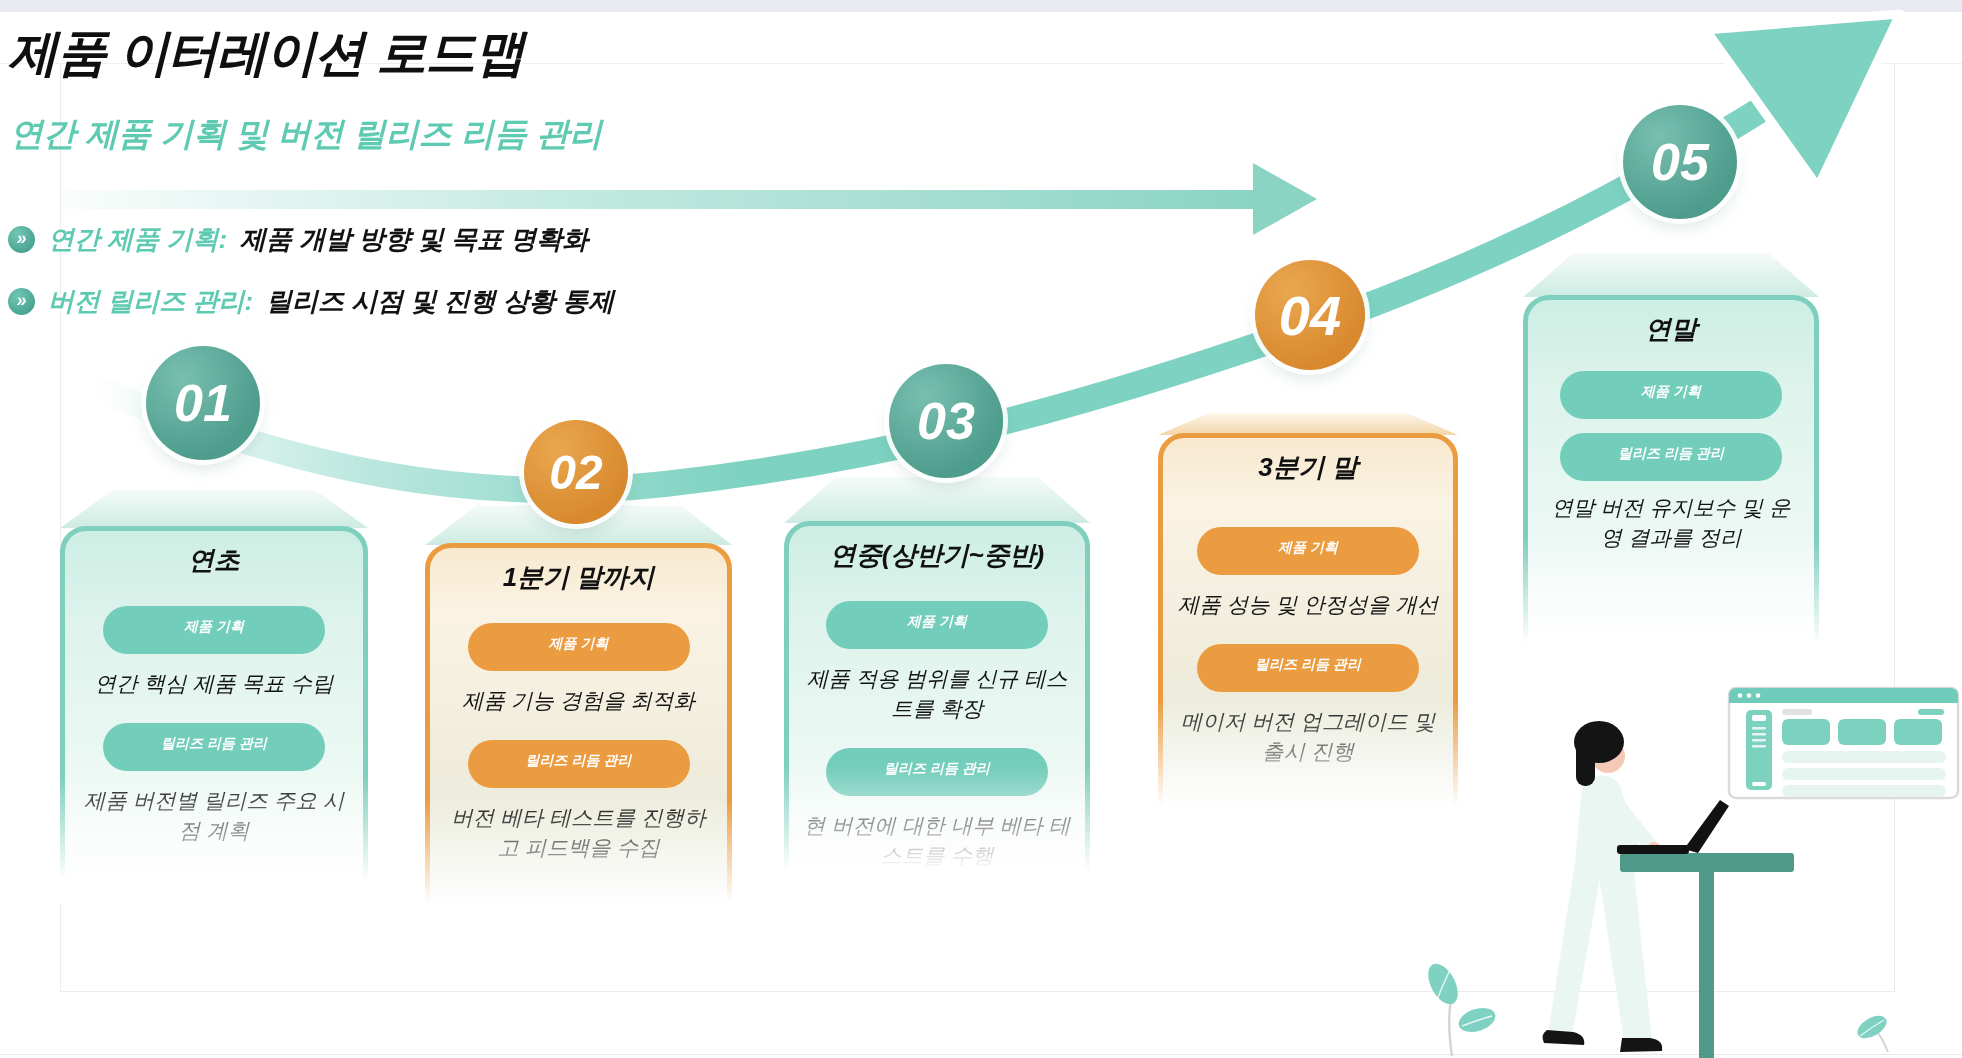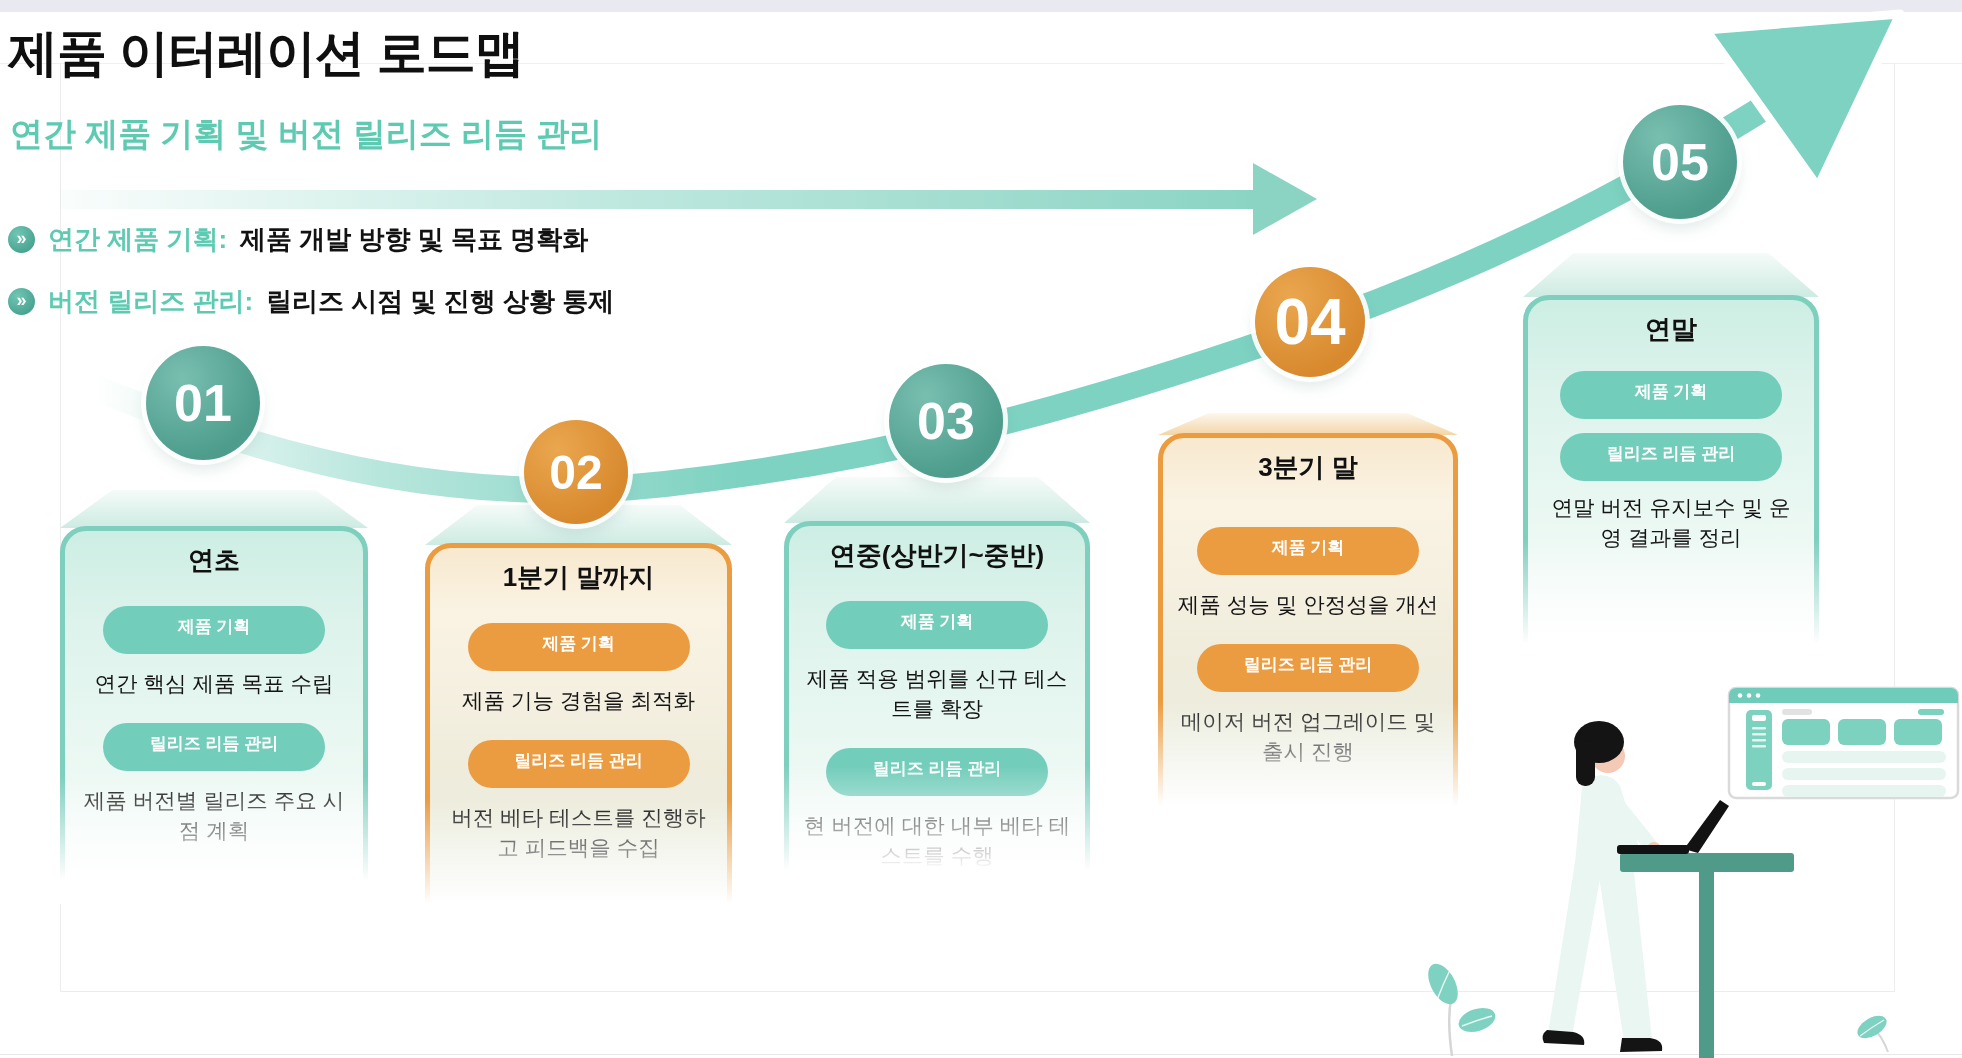--- a/index.html
+++ b/index.html
@@ -1,18 +1,18 @@
 <!DOCTYPE html>
 <html><head>
 <meta charset="utf-8">
 <style>
   * { margin:0; padding:0; box-sizing:border-box; }
   html,body { background:#fff; }
   body { font-family:"Liberation Sans","DejaVu Sans",sans-serif; }
-  #canvas { position:relative; width:1962px; height:1058px; overflow:hidden; background:#ffffff; }
+  #canvas { position:relative; width:1962px; height:1058px; overflow:hidden; background:#ffffff;font-style:italic; }
 
   .top-strip { position:absolute; left:0; top:0; width:1962px; height:12px; background:#e9e9f2; z-index:1; }
   .guide-h { position:absolute; left:0; top:63px; width:1962px; height:1px; background:#efefef; z-index:0; }
   .panel { position:absolute; left:60px; top:63px; width:1835px; height:929px;
            border-left:1px solid #ececec; border-right:1px solid #ececec; border-bottom:1px solid #ececec; z-index:0; }
   .page-bottom-line { position:absolute; left:0; top:1054px; width:1962px; height:1px; background:#e8e8e8; z-index:0; }
 
   .main-title { position:absolute; left:8px; top:20px; font-size:50px; font-weight:800; color:#0f0f0f; letter-spacing:-1px; z-index:7; white-space:nowrap; }
   .sub-title  { position:absolute; left:10px; top:112px; font-size:33px; font-weight:800; color:#5ecab2; z-index:7; white-space:nowrap; }
 
@@ -33,34 +33,34 @@
   #swoosh { z-index:2; } #illu { z-index:6; }
 
   .step-circle { position:absolute; border-radius:50%; display:flex; align-items:center; justify-content:center;
           color:#fff; font-weight:800; z-index:5;
           box-shadow:0 0 0 5px rgba(255,255,255,0.9), 0 8px 16px rgba(60,120,110,0.18); }
   .step-circle.teal   { background:radial-gradient(circle at 32% 28%, #79bfb0, #4d9c8c 72%); }
   .step-circle.orange { background:radial-gradient(circle at 32% 28%, #eaa74f, #d8892e 72%); }
   .c01 { left:146px; top:346px; width:114px; height:114px; font-size:52px; }
   .c02 { left:524px; top:420px; width:104px; height:104px; font-size:48px; }
   .c03 { left:889px; top:364px; width:114px; height:114px; font-size:52px;text-align:center; }
-  .c04 { left:1255px; top:267px; width:110px; height:110px; font-size:64px; }
+  .c04 { left:1255px; top:260px; width:110px; height:110px; font-size:56px; }
   .c05 { left:1623px; top:105px; width:114px; height:114px; font-size:52px; }
 
   .card { position:absolute; z-index:4; }
   .flap { width:100%; clip-path:polygon(17% 0, 83% 0, 100% 100%, 0 100%); }
   .flap.mint   { background:linear-gradient(180deg, #f5fbf9 0%, #cdebe2 100%); }
   .flap.amber  { background:linear-gradient(180deg, #fdf7ec 0%, #f3d6a6 100%); }
   .card-main { position:relative; margin-top:-2px; border-radius:26px; border:5px solid; padding:0 14px; }
   .card-main.teal   { border-color:#7fcfbf; background:linear-gradient(180deg, #cdeee4 0%, #ddf3ec 25%, #eef9f4 70%, #f7fcfa 100%); }
   .card-main.orange { border-color:#ec9c40; background:linear-gradient(180deg, #f8e9cf 0%, #faf3e4 18%, #efecdc 60%, #e7ede0 100%); }
   .card-main::after { content:""; position:absolute; left:-6px; right:-6px; bottom:-6px; height:128px; pointer-events:none;
           background:linear-gradient(180deg, rgba(255,255,255,0) 0%, #ffffff 82%); }
   .card-title { text-align:center; font-size:26px; font-weight:800; color:#111; margin-top:12px; white-space:nowrap; }
-  .pill { width:222px; height:48px; margin:28px auto 0; border-radius:26px; color:#fff; font-weight:800; font-size:17px;
+  .pill { width:222px; height:48px; margin:28px auto 0; border-radius:26px; color:#fff; font-weight:800; font-size:14px;
           display:flex; align-items:center; justify-content:center; padding-bottom:7px; }
   .pill.teal   { background:#73cdbb; }
   .pill.orange { background:#ec9c40; }
   .pill + .card-desc { margin-top:15px; }
   .card-desc { margin-left:auto; margin-right:auto; max-width:272px; text-align:center;
           font-size:21.5px; font-weight:500; color:#141414; line-height:1.4; }
   .pill.second { margin-top:24px; }
   .card5 .pill.second { margin-top:14px; }
 </style>
 </head>

